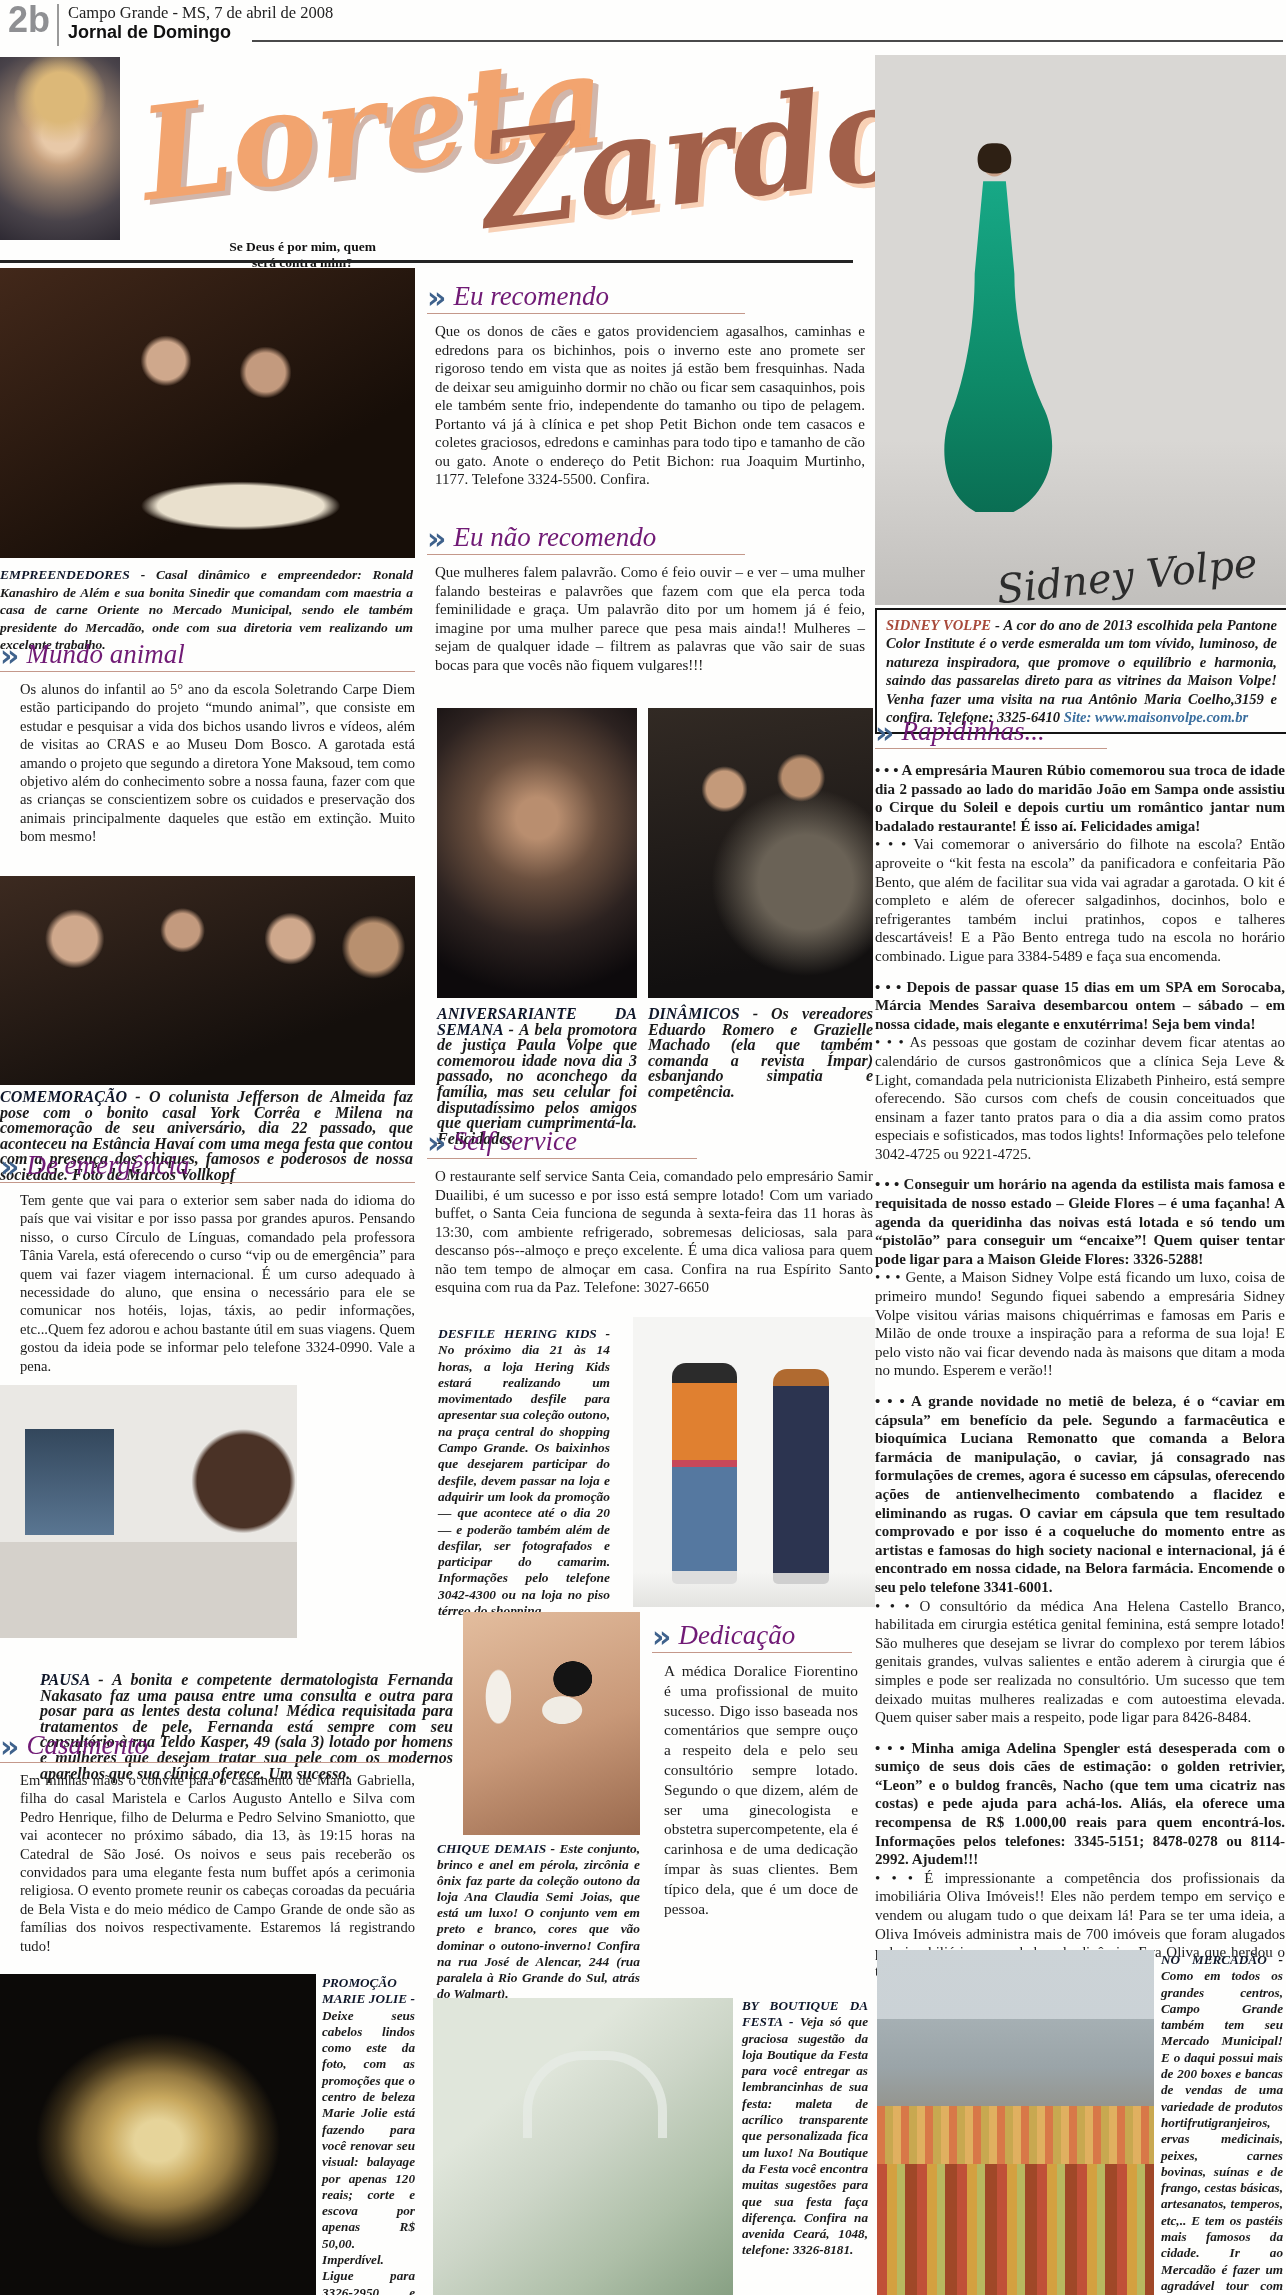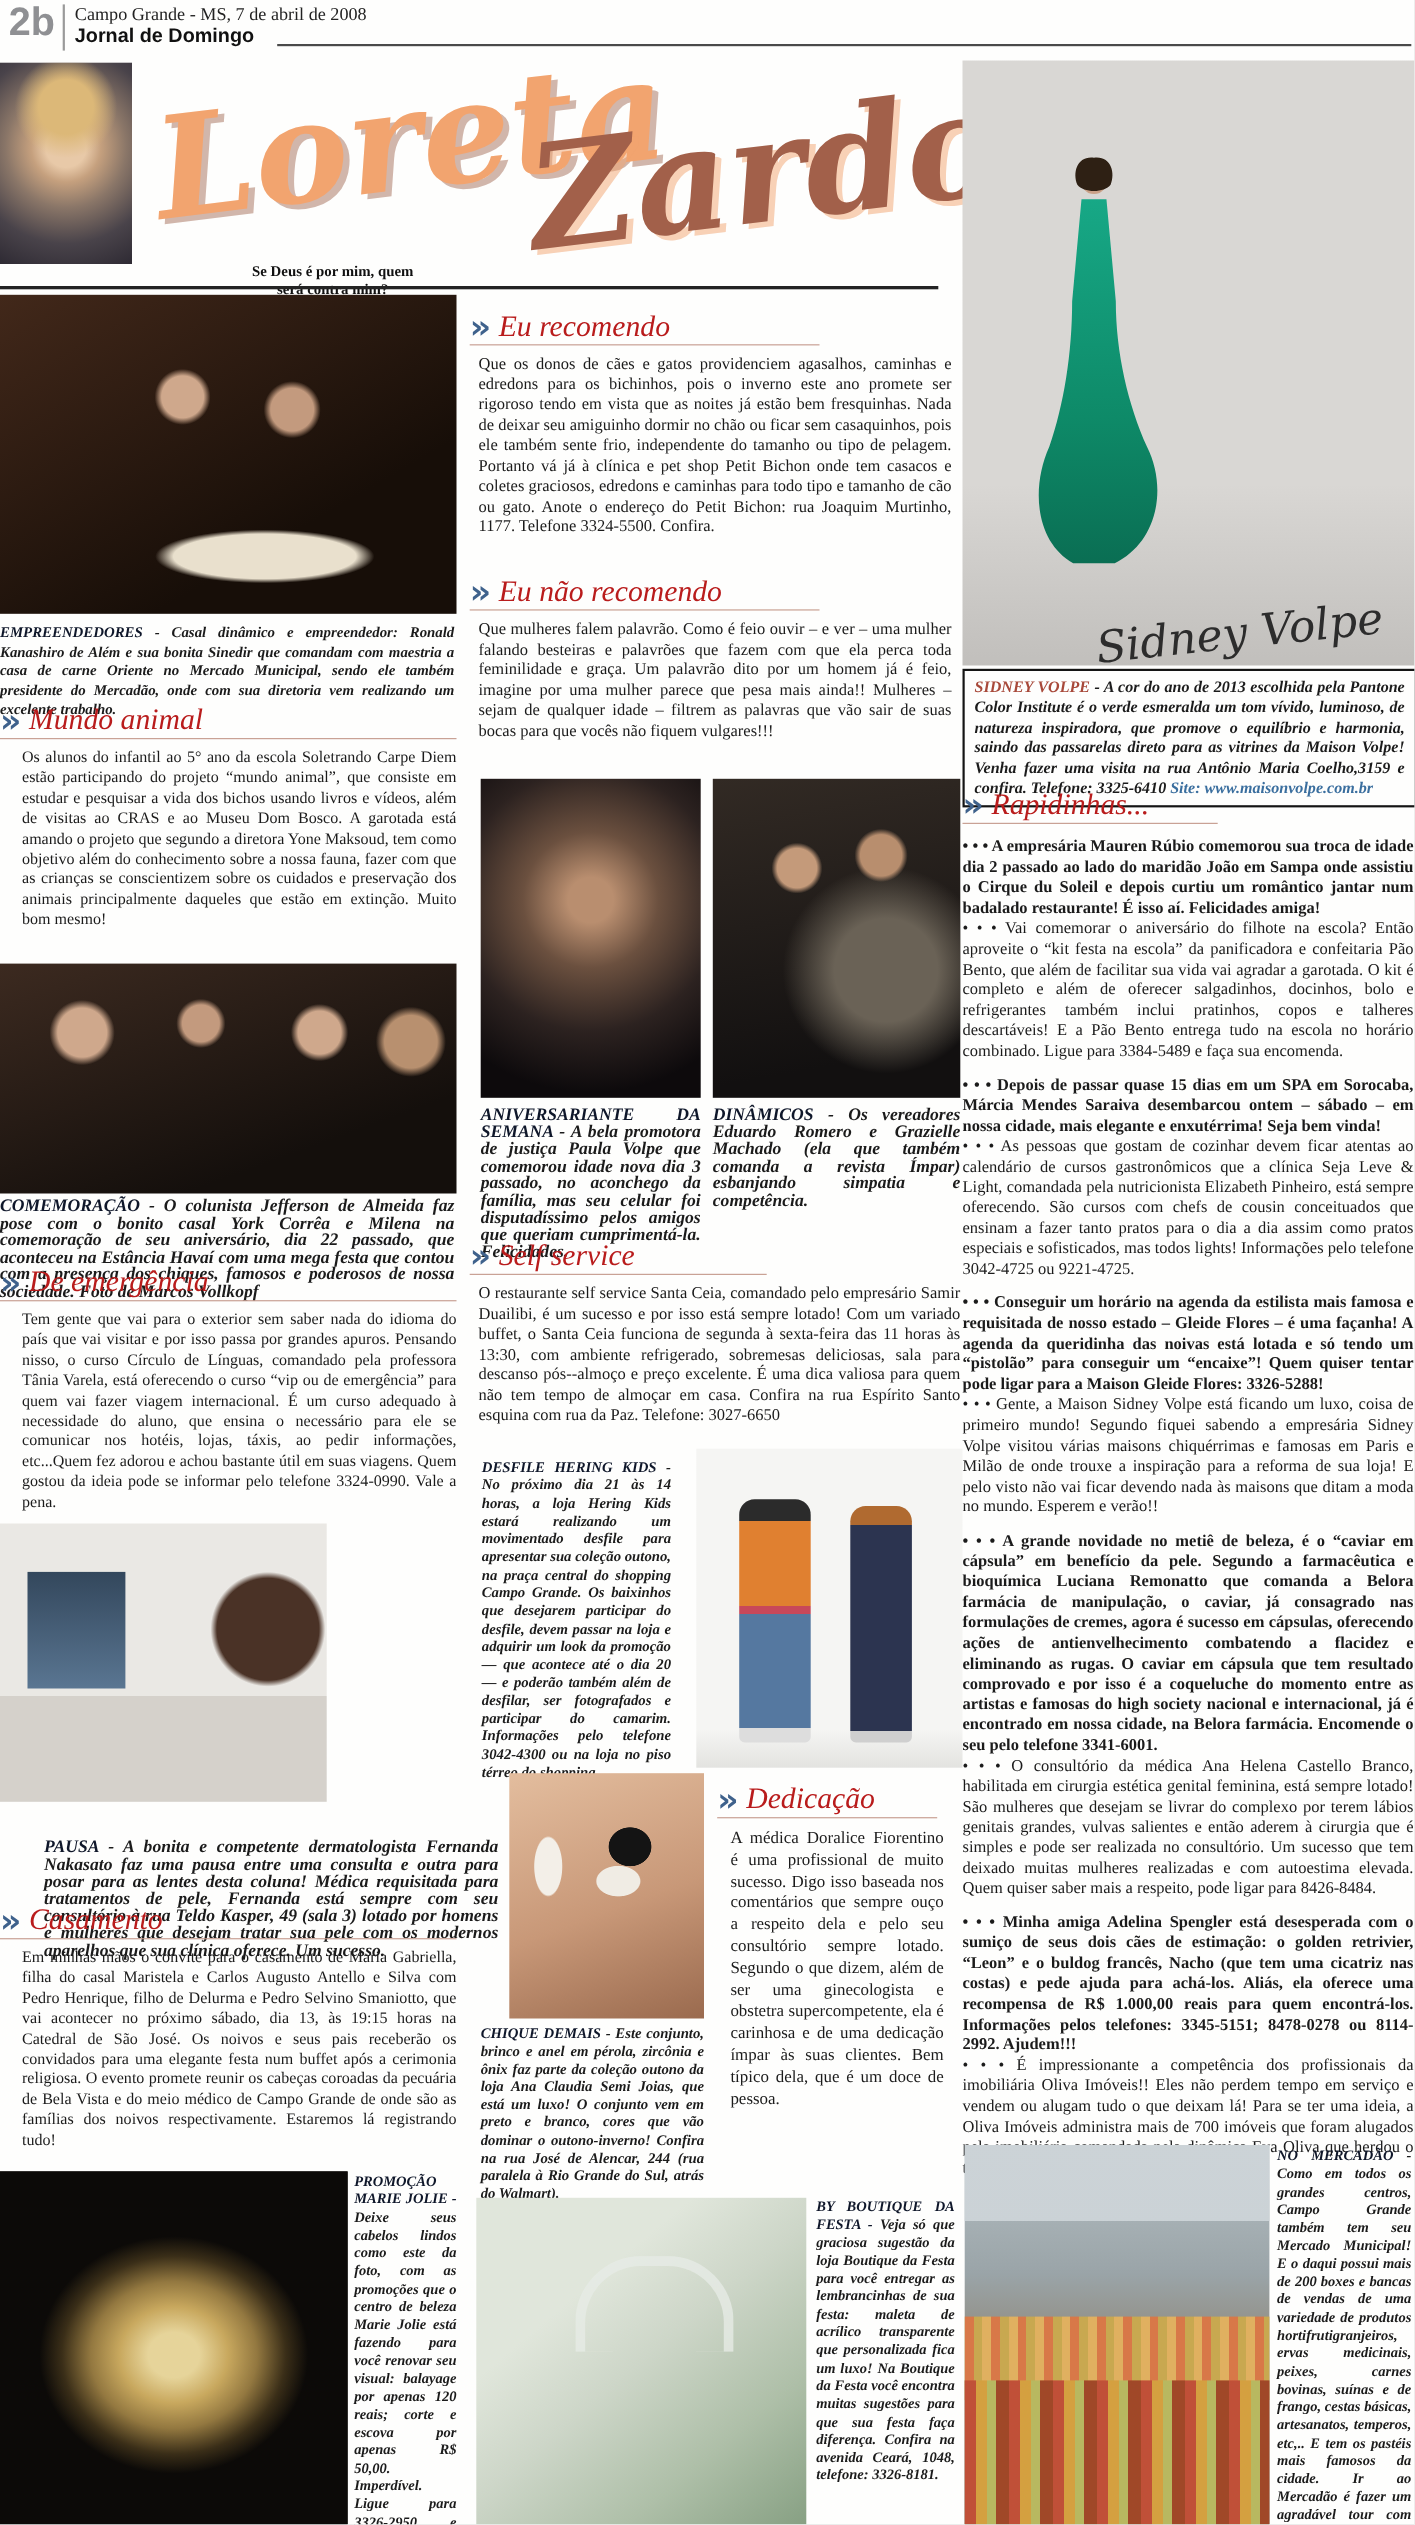--- a/index.html
+++ b/index.html
@@ -60,21 +60,21 @@
   .ph-mercadao{background:linear-gradient(180deg,rgba(205,212,216,.95) 0 20%,transparent 20%),
              repeating-linear-gradient(90deg,#c05038 0 10px,#d4a040 10px 20px,#b8b860 20px 28px,#a04828 28px 40px) 0 100%/100% 38% no-repeat,
              repeating-linear-gradient(90deg,#d87848 0 8px,#c8a850 8px 16px,#e0b060 16px 24px) 0 58%/100% 22% no-repeat,
              linear-gradient(180deg,#b6c0c4 0%,#9aa4a8 34%,#8a7a62 66%,#6a5a48 100%);}
   .signature{position:absolute;right:28px;bottom:6px;font-family:"DejaVu Serif",serif;font-style:italic;
              font-size:40px;color:#2c2c2c;transform:rotate(-6deg);white-space:nowrap;}
 
   
   .h{display:flex;align-items:flex-end;gap:10px;border-bottom:1px solid #c4988a;padding-bottom:4px;}
   .chev{color:#3f628c;font-weight:bold;font-size:30px;line-height:22px;letter-spacing:-3px;font-family:"DejaVu Sans",sans-serif;}
-  .ht{color:#b91c1c;font-style:italic;font-size:27px;line-height:26px;}
+  .ht{color:#701a75;font-style:italic;font-size:27px;line-height:26px;}
   .body-text{margin:8px 0 0 20px;font-size:14.6px;line-height:18.4px;text-align:justify;}
   .mid-body{margin-left:8px;font-size:15px;line-height:18.5px;}
 
   
   .cap{margin:0;font-style:italic;font-weight:bold;text-align:justify;}
   .cap .lead{color:#0f172a;}
   .cap-photo{font-size:13.5px;line-height:17.5px;}
   .cap-mid{font-size:16px;line-height:15.6px;}
   .cap-side{font-size:13.2px;line-height:16.3px;}
 

